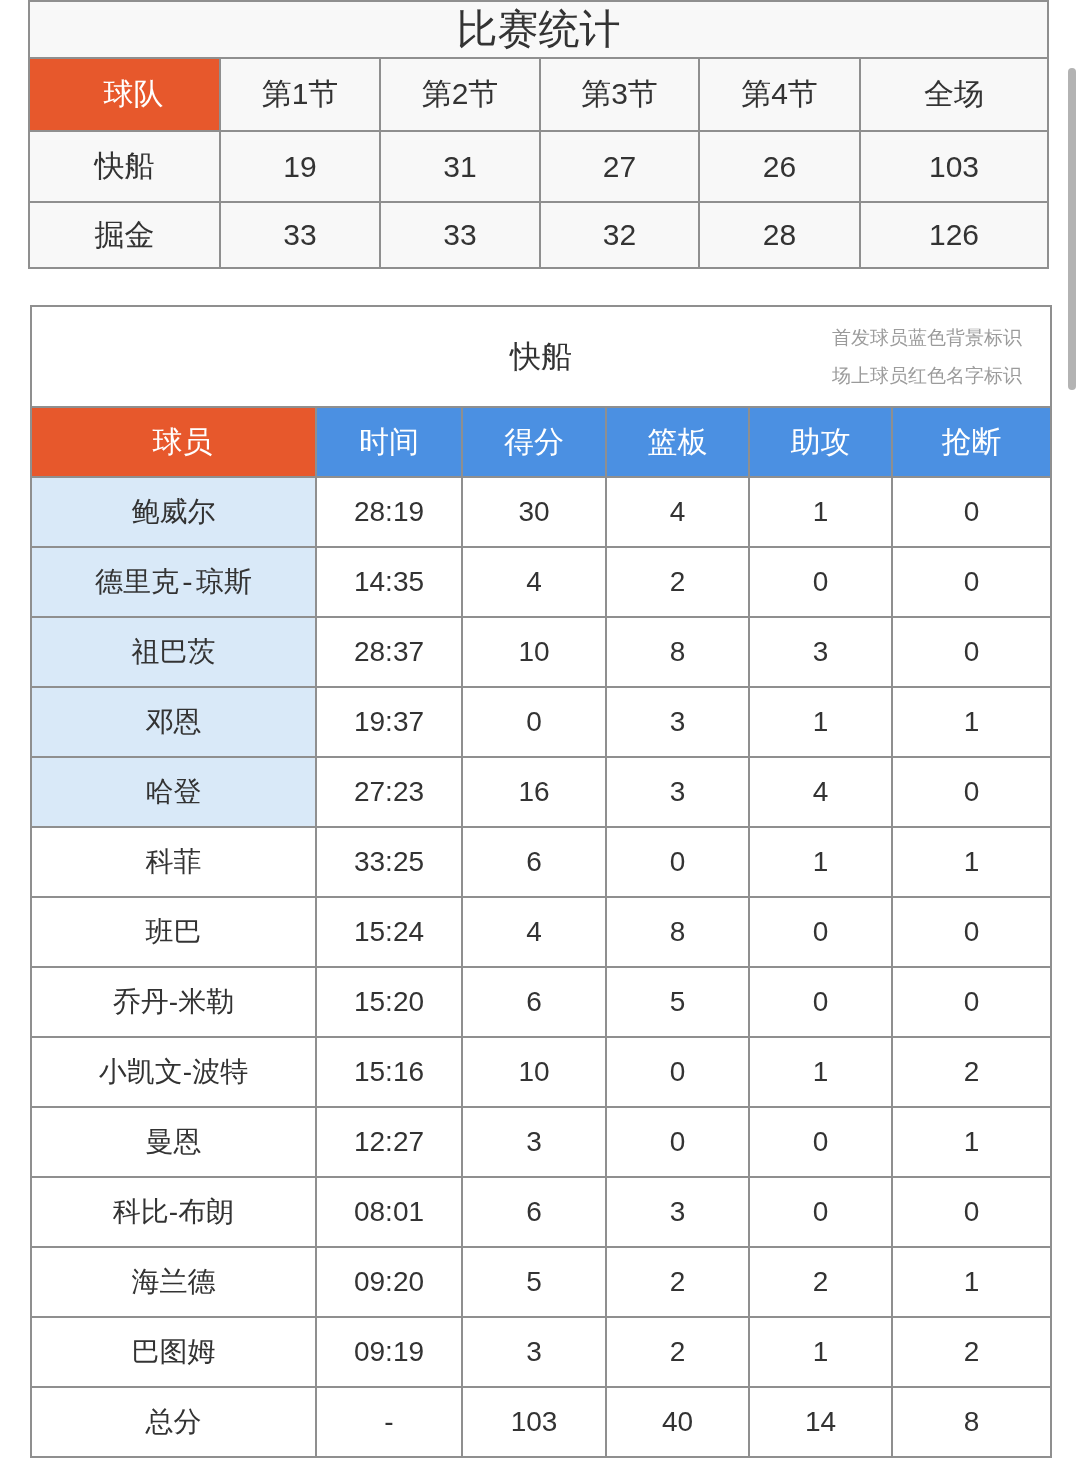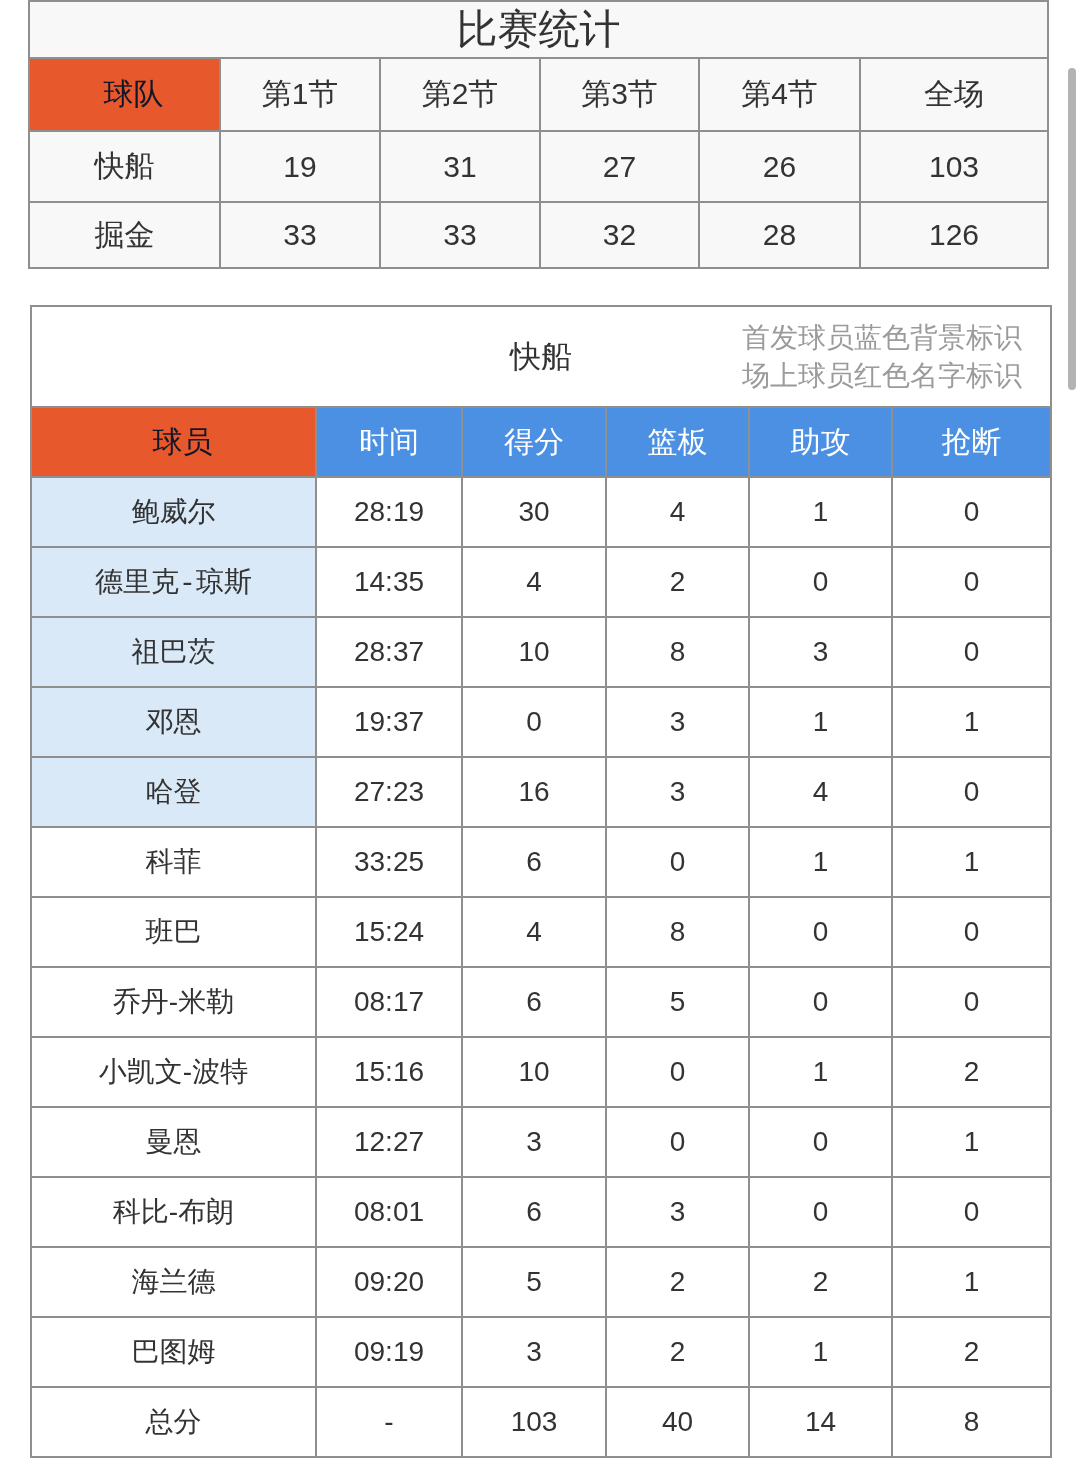--- a/index.html
+++ b/index.html
@@ -18,39 +18,39 @@
     padding: 0; font-weight: 400; overflow: hidden; white-space: nowrap;
   }
 
   
   #scoreboard { left: 28px; top: 0; width: 1019px; }
   #scoreboard td { background: #F8F8F8; font-size: 30px; }
   #scoreboard td.title-cell { height: 51px; font-size: 41px; }
   #scoreboard tr.hdr td { height: 73px; }
   #scoreboard tr.data-a td { height: 71px; }
   #scoreboard tr.data-b td { height: 66px; text-align: center; }
-  td.corner { background: #E7582C !important; color: #0f172a; padding-left: 18px; }
+  td.corner { background: #E7582C !important; color: #ffffff; padding-left: 18px; }
 
   
   #players { left: 30px; top: 305px; width: 1020px; }
   #players td { background: #ffffff; font-size: 28px; }
   #players td.panel-cell { height: 101px; position: relative; }
   #players tr.hdr td { height: 70px; font-size: 30px; }
   #players tr.prow td { height: 70px; }
   td.bluehead { background: #4B90E2 !important; color: #ffffff; }
   td.starter { background: #D9E9F8 !important; font-family: Liberation Mono, monospace; }
 
   .team-title {
     position: absolute; left: 0; right: 0; top: 0; bottom: 0;
     display: flex; align-items: center; justify-content: center;
     font-size: 31px; color: #333333;
   }
   .legend {
     position: absolute; right: 28px; top: 50%; transform: translateY(-50%);
-    text-align: right; font-size: 28px; line-height: 38px; color: #9B9B9B;
+    text-align: right; font-size: 19px; line-height: 38px; color: #9B9B9B;
   }
 
   
   .scrollbar-thumb {
     position: absolute; left: 1068px; top: 68px; width: 8px; height: 322px;
     background: #B3B3B3; border-radius: 4px;
   }
 </style>
 </head>
 <body>
@@ -173,21 +173,21 @@
       <tr class="prow">
         <td>班巴</td>
         <td>15:24</td>
         <td>4</td>
         <td>8</td>
         <td>0</td>
         <td>0</td>
       </tr>
       <tr class="prow">
         <td>乔丹-米勒</td>
-        <td>08:17</td>
+        <td>15:20</td>
         <td>6</td>
         <td>5</td>
         <td>0</td>
         <td>0</td>
       </tr>
       <tr class="prow">
         <td>小凯文-波特</td>
         <td>15:16</td>
         <td>10</td>
         <td>0</td>

